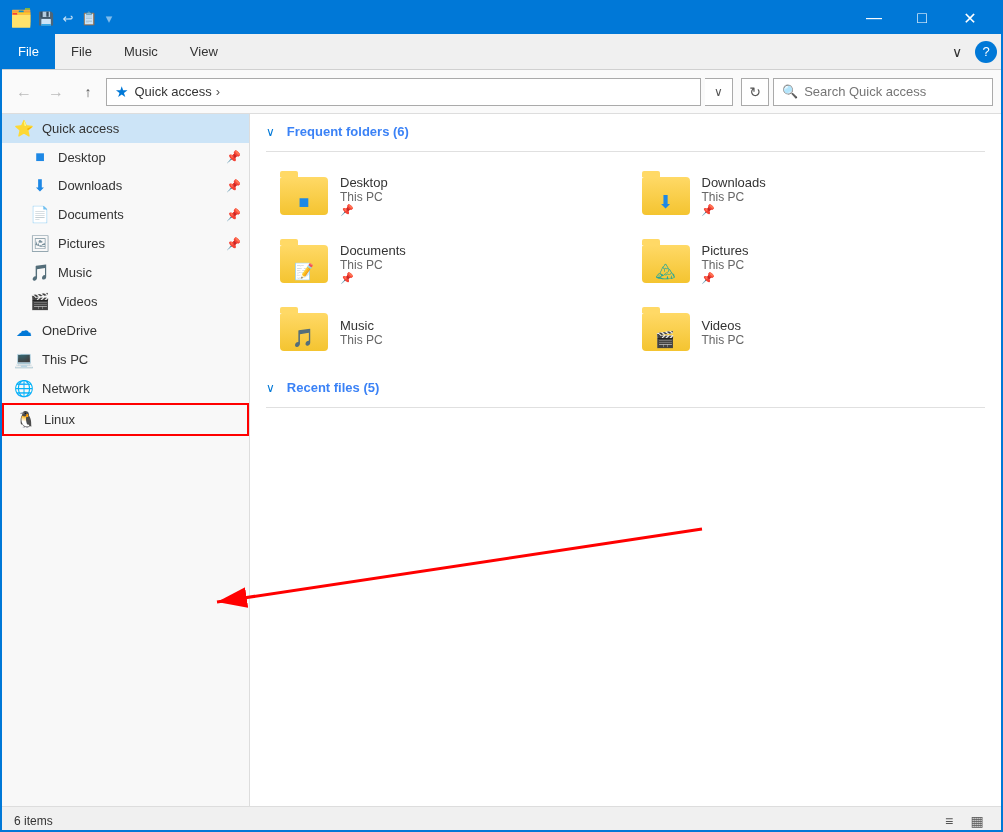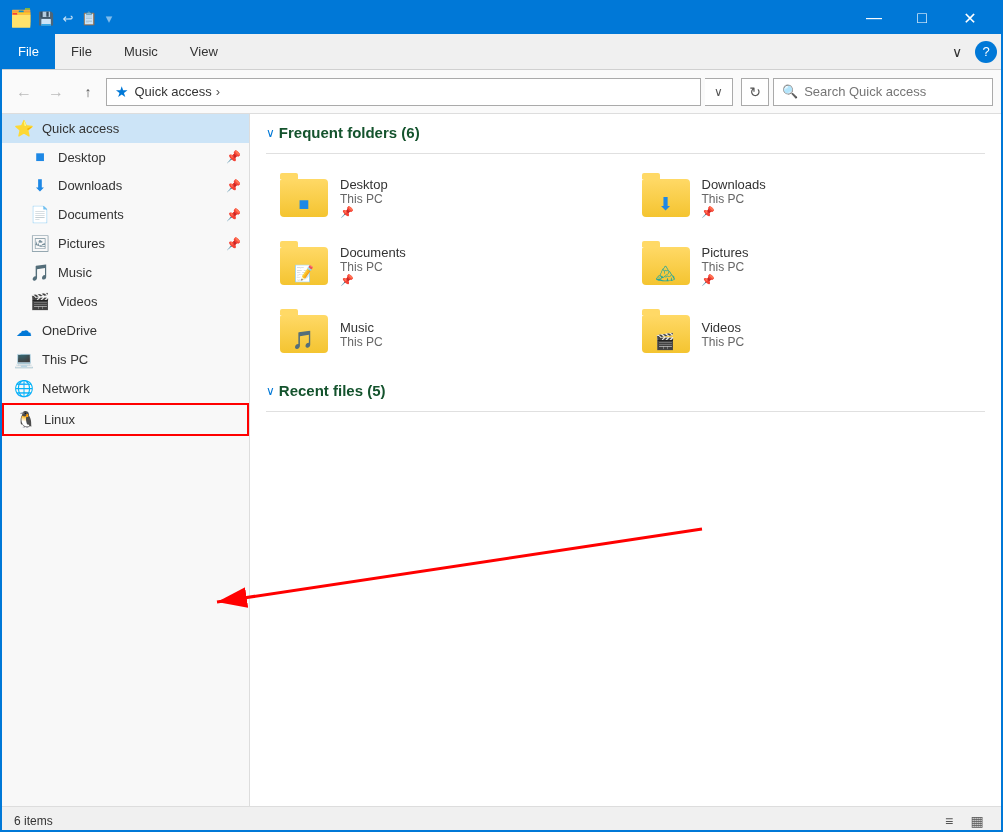--- a/index.html
+++ b/index.html
@@ -163,21 +163,21 @@
     }
 
     
     .section-header {
       display: flex;
       align-items: center;
       margin-bottom: 12px;
       cursor: pointer;
     }
     .section-header-chevron { color: #0078d7; font-size: 12px; margin-right: 4px; }
-    .section-header-title { color: #14532d; font-size: 15px; font-weight: 600; }
+    .section-header-title { color: #3b82f6; font-size: 13px; font-weight: 600; margin-left: 8px; }
     .section-divider { height: 1px; background: #e0e0e0; margin: 0 0 12px 0; }
 
     
     .folder-grid {
       display: grid;
       grid-template-columns: 1fr 1fr;
       gap: 4px;
       margin-bottom: 16px;
     }
     .folder-item {

